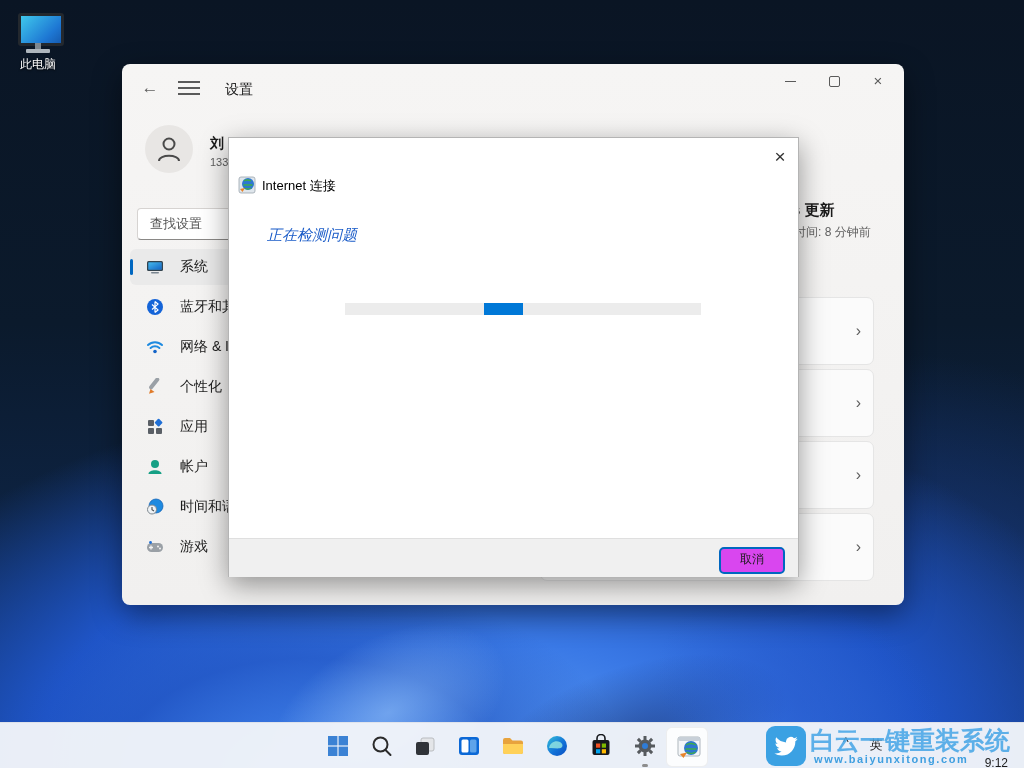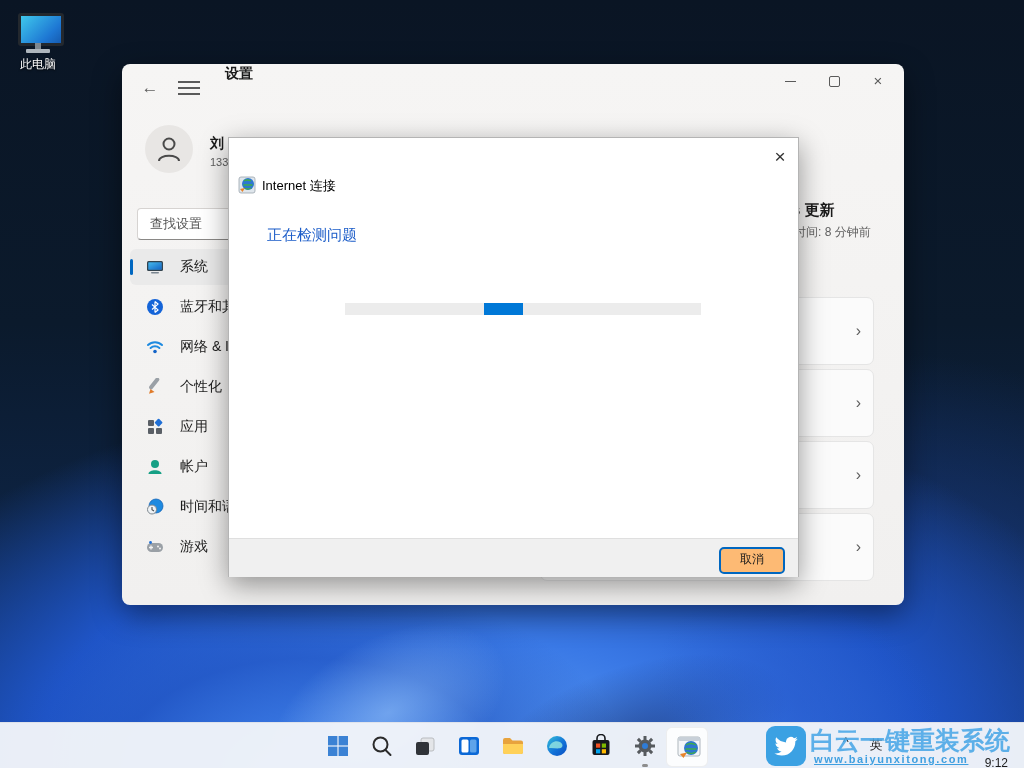--- a/index.html
+++ b/index.html
@@ -31,21 +31,21 @@
       background:linear-gradient(135deg,#3fc8ec 0%,#1e78d4 70%,#155bb0 100%);}
   .pc-neck{position:absolute;left:25px;top:33px;width:6px;height:6px;background:#7d8790;}
   .pc-base{position:absolute;left:16px;top:39px;width:24px;height:4px;background:#aeb6bd;border-radius:1px;}
   .pc-label{position:absolute;left:-6px;top:46px;width:68px;color:#fff;font-size:12px;
       text-shadow:0 1px 2px rgba(0,0,0,.9);text-align:center;}
 
   
   .win{left:122px;top:64px;width:782px;height:541px;border-radius:8px;
      background:linear-gradient(180deg,#f6f5f4 0%,#f1f0ef 100%);
      box-shadow:0 10px 30px rgba(0,0,0,.45);}
-  .win-title{left:103px;top:1px;font-size:14px;font-weight:700;color:#1b1b1b;}
+  .win-title{left:103px;top:17px;font-size:14px;font-weight:400;color:#1b1b1b;}
   .back-btn{left:14px;top:12px;width:28px;height:24px;font-size:17px;color:#5f5f5f;text-align:center;line-height:24px;cursor:pointer;}
   .ham{left:56px;top:17px;width:22px;height:14px;cursor:pointer;}
   .ham i{display:block;height:0;border-top:2px solid #5a5a5a;margin-top:4px;}
   .ham i:first-child{margin-top:0;}
   .wc{width:44px;height:28px;text-align:center;line-height:26px;color:#5a5a5a;cursor:pointer;}
   .wc-min{left:646px;top:4px;}  .wc-max{left:690px;top:4px;}  .wc-close{left:734px;top:4px;font-size:15px;}
   .minline{display:inline-block;width:11px;border-top:1px solid #5a5a5a;vertical-align:middle;}
   .maxbox{display:inline-block;width:9px;height:9px;border:1px solid #5a5a5a;border-radius:2px;vertical-align:middle;}
 
   .avatar{left:23px;top:61px;width:48px;height:48px;border-radius:50%;background:#e8e6e4;}
@@ -69,45 +69,45 @@
   .upd-meta{left:672px;top:160px;font-size:12px;color:#606060;white-space:nowrap;}
   .card{left:418px;width:332px;height:66px;background:#fbfbfb;border:1px solid #e5e5e5;border-radius:7px;cursor:pointer;}
   .card .chev{position:absolute;right:12px;top:24px;color:#5f5f5f;}
 
   
   .dlg{left:228px;top:137px;width:569px;height:438px;background:#fff;border:1px solid #b4b4b4;
      box-shadow:0 8px 26px rgba(0,0,0,.4);}
   .dlg-close{left:540px;top:8px;width:22px;height:22px;font-size:19px;line-height:21px;text-align:center;color:#333;cursor:pointer;}
   .dlg-appico{left:9px;top:38px;width:18px;height:18px;}
   .dlg-apptitle{left:33px;top:39px;font-size:13px;color:#000;}
-  .dlg-status{left:38px;top:88px;font-size:15px;color:#1b5cc8;}
+  .dlg-status{left:38px;top:88px;font-size:15px;color:#1b5cc8;font-style:italic;}
   .ptrack{left:116px;top:165px;width:356px;height:12px;background:#ececec;overflow:hidden;}
   .pchunk{position:absolute;top:0;height:12px;background:#0078d7;}
   .dlg-footer{left:0;top:400px;width:569px;height:38px;background:#f0f0f0;border-top:1px solid #dfdfdf;}
-  .btn-cancel{position:absolute;right:13px;top:8px;width:62px;height:23px;background:#fdba74;
+  .btn-cancel{position:absolute;right:13px;top:8px;width:62px;height:23px;background:#d946ef;
      border:2px solid #0067c0;border-radius:5px;font-size:12px;color:#1b1b1b;text-align:center;line-height:20px;cursor:pointer;}
 
   
   .taskbar{left:0;top:722px;width:1024px;height:46px;background:rgba(241,244,249,.97);
      border-top:1px solid rgba(0,0,0,.05);}
   .tbico{top:8px;width:30px;height:30px;cursor:pointer;}
   .tbico svg{display:block;margin:3px auto;}
   .runline{position:absolute;left:12px;top:33px;width:6px;height:3px;border-radius:2px;background:#8d8d8d;}
   .activebox{left:666px;top:4px;width:40px;height:38px;background:rgba(255,255,255,.85);
      border:1px solid rgba(0,0,0,.06);border-radius:6px;}
   .tray-caret{left:843px;top:12px;font-size:12px;color:#1b1b1b;cursor:pointer;}
   .tray-ime{left:864px;top:8px;font-size:13px;color:#1b1b1b;width:24px;height:28px;text-align:center;line-height:28px;cursor:pointer;}
   .tray-clock{left:908px;top:5px;width:100px;text-align:right;font-size:12px;color:#1b1b1b;line-height:15px;cursor:pointer;margin-top:28px;}
 
   
   .wm{left:762px;top:724px;width:262px;height:44px;pointer-events:none;}
   .wm-logo{position:absolute;left:4px;top:2px;width:40px;height:40px;border-radius:9px;background:#3ba1e3;}
   .wm-title{position:absolute;left:48px;top:0px;width:214px;font-size:25px;font-weight:700;
      color:rgba(72,166,230,.88);letter-spacing:0px;white-space:nowrap;}
-  .wm-url{position:absolute;left:52px;top:29px;font-size:11px;font-weight:700;color:#3f9fe0;letter-spacing:1.6px;white-space:nowrap;text-decoration:underline;}
+  .wm-url{position:absolute;left:52px;top:29px;font-size:11px;font-weight:700;color:#3f9fe0;letter-spacing:1.6px;white-space:nowrap;}
 </style>
 </head>
 <body>
 
 <div class="abs wallpaper">
   <div class="abs bloom"></div>
   <div class="abs streak s1"></div>
   <div class="abs streak s2"></div>
   <div class="abs streak s3"></div>
 </div>

